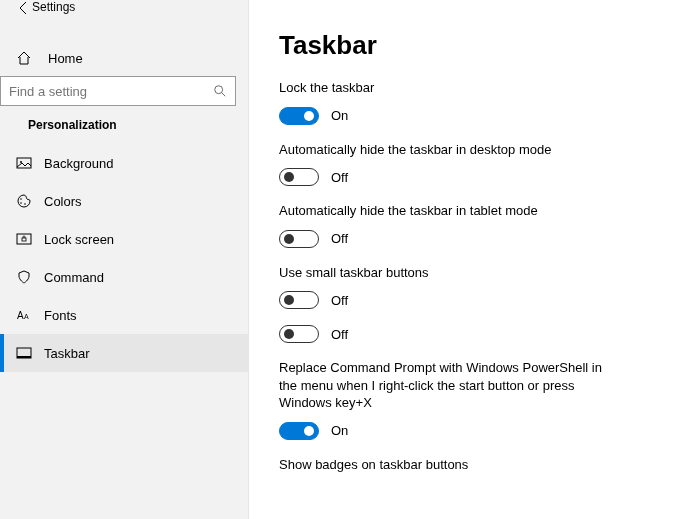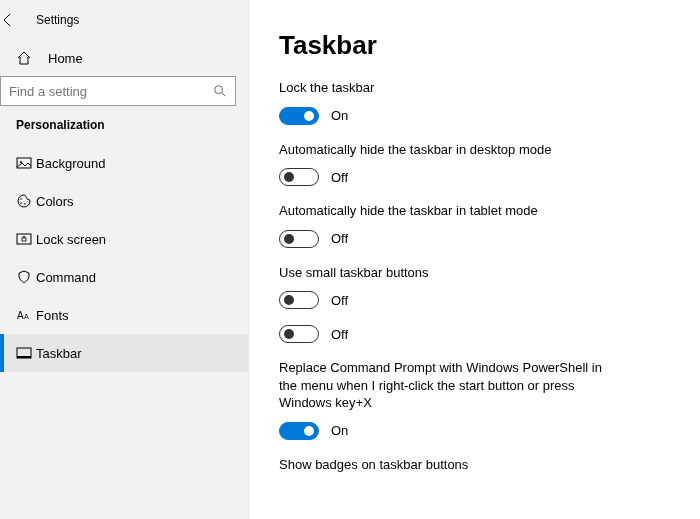--- a/index.html
+++ b/index.html
@@ -1,30 +1,30 @@
 <!DOCTYPE html>
 <html><head>
 <meta charset="utf-8">
 <style>
   * { margin: 0; padding: 0; box-sizing: border-box; font-family: "Segoe UI", -apple-system, sans-serif; }
   body { display: flex; width: 700px; height: 519px; overflow: hidden; background: #fff; color: #000; }
   .sidebar { width: 249px; height: 100%; background: #f2f2f2; border-right: 1px solid #e6e6e6; display: flex; flex-direction: column; }
-  .sb-header { display: flex; align-items: center; gap: 20px; height: 40px; }
+  .sb-header { display: flex; align-items: flex-start; height: 40px; padding-left: 16px; }
   .back-btn { width: 16px; height: 16px; display: flex; align-items: center; justify-content: center; cursor: pointer; }
   .sb-title { font-size: 12px; font-weight: 400; }
   .home-row { display: flex; align-items: center; gap: 16px; padding: 10px 16px; cursor: pointer; }
   .home-row .icon { width: 16px; height: 16px; display:flex; align-items:center; justify-content:center;}
   .home-row .lbl { font-size: 13px; }
   .search-wrap { padding: 0 12px 10px 0; }
   .search { position: relative; border: 1px solid #999; background: #fff; height: 30px; display:flex; align-items:center; }
   .search input { border: none; outline: none; width: 100%; height: 100%; padding: 0 28px 0 8px; font-size: 13px; background: transparent; }
   .search .sicon { position: absolute; right: 8px; top: 50%; transform: translateY(-50%); width:14px; height:14px; display:flex; align-items:center; justify-content:center; }
-  .category { padding: 2px 16px 12px 16px; font-size: 12px; font-weight: 600; }
+  .category { padding: 2px 16px 12px 16px; font-size: 12px; font-weight: 600; margin-left: 12px; }
   .nav { display: flex; flex-direction: column; }
-  .nav-item { display: flex; align-items: center; gap: 4px; padding: 11px 16px 11px 16px; cursor: pointer; position: relative; font-size: 13px; }
+  .nav-item { display: flex; align-items: center; gap: 12px; padding: 11px 16px 11px 16px; cursor: pointer; position: relative; font-size: 13px; }
   .nav-item .icon { width: 16px; height: 16px; display:flex; align-items:center; justify-content:center; }
   .nav-item.active { background: #e6e6e6; }
   .nav-item.active::before { content:""; position:absolute; left:0; top:0; bottom:0; width:4px; background:#0078d7; }
   .main { flex: 1; padding: 30px 30px 0 30px; overflow-y: auto; }
   .page-title { font-size: 26px; font-weight: 600; margin-bottom: 18px; }
   .setting { margin-bottom: 16px; }
   .setting .label { font-size: 13px; color: #000; margin-bottom: 10px; max-width: 340px; line-height: 1.35; }
   .toggle-row { display: flex; align-items: center; gap: 12px; }
   .toggle { width: 40px; height: 18px; border-radius: 10px; position: relative; cursor: pointer; }
   .toggle.on { background: #0078d7; border:1px solid #0078d7; }

